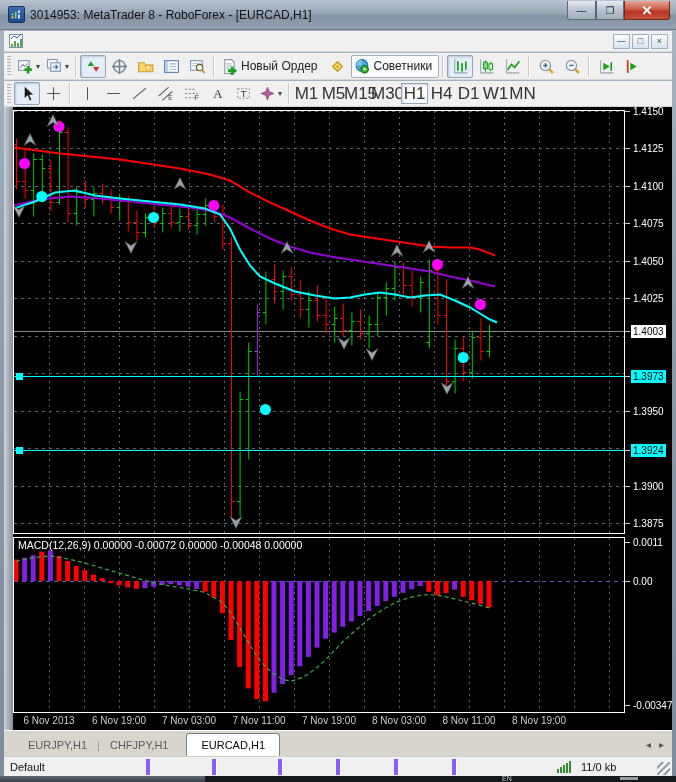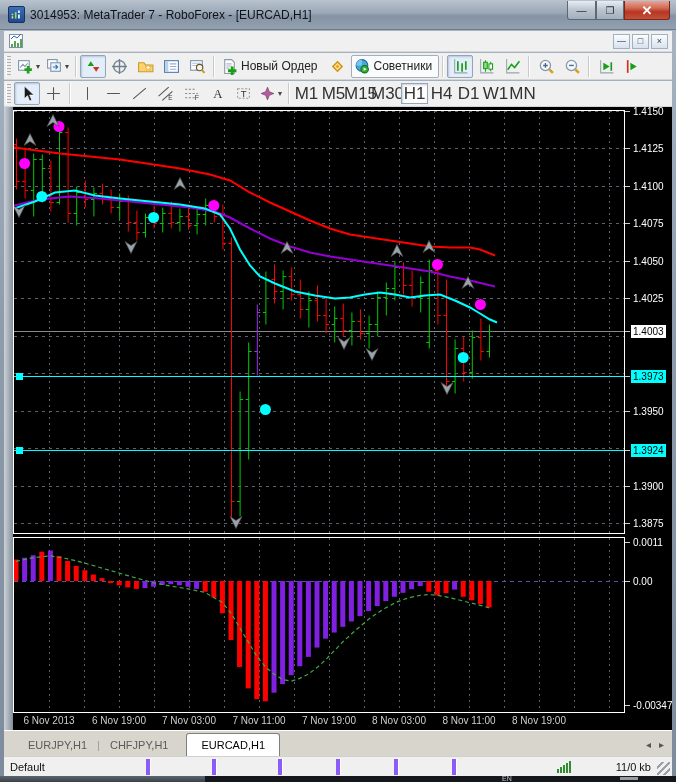--- a/index.html
+++ b/index.html
@@ -75,21 +75,21 @@
   .tab.active{background:#fff;color:#000;border:1px solid #808080;border-bottom:none;
      border-radius:3px 3px 0 0;padding:5px 14px 6px 14px;margin-left:8px;position:relative;top:1px;}
   #tab-scroll{margin-left:auto;display:flex;gap:8px;padding:0 8px 6px 0;color:#555;font-size:10px;}
   
   #statusbar{position:absolute;left:4px;top:756px;width:668px;height:20px;background:#f0f0f0;
      border-top:1px solid #d0d0d0;display:flex;align-items:center;font-size:11px;color:#111;}
   .scell{height:16px;border-right:4px solid #8b5cf6;box-shadow:1px 0 0 #fff;}
   #status-profile{width:146px;padding-left:6px;line-height:16px;}
   #signal-icon{display:flex;align-items:flex-end;gap:1px;height:12px;margin:0 10px 0 auto;}
   #signal-icon i{width:2px;background:#2f8f2f;display:block;}
-  #traffic{width:70px;text-align:right;}
+  #traffic{width:70px;text-align:left;}
   #resize-grip{width:13px;height:13px;margin:4px 2px 0 6px;
      background:repeating-linear-gradient(135deg,transparent 0 3px,#9aa0a8 3px 5px);}
   
   #taskbar{position:absolute;left:0;top:776px;width:676px;height:6px;background:#14171b;}
   #taskbar .appbtn{position:absolute;left:0;top:0;width:205px;height:6px;
      background:linear-gradient(180deg,#5d656e,#3a4148);}
   #taskbar .en{position:absolute;left:502px;top:-1px;font-size:7px;color:#c3c9cf;line-height:7px;}
   #taskbar .clock{position:absolute;left:620px;top:1px;width:18px;height:3px;background:#cfd4d9;opacity:.7;}
   svg{display:block;}
 </style>
@@ -99,21 +99,21 @@
 <div id="root">
 
   <div id="titlebar">
     <span id="win-icon">
       <svg viewBox="0 0 16 16" width="13" height="13">
         <path d="M3 10v3M3 7v2" stroke="#ffd24d" stroke-width="2" fill="none"></path>
         <path d="M7 5v8" stroke="#7fe07f" stroke-width="2" fill="none"></path>
         <path d="M11 8v5M11 3v3" stroke="#fff" stroke-width="2" fill="none"></path>
       </svg>
     </span>
-    <span id="title-text">3014953: MetaTrader 7 - RoboForex - [EURCAD,H1]</span>
+    <span id="title-text">3014953: MetaTrader 8 - RoboForex - [EURCAD,H1]</span>
     <span class="ctl-group">
       <span class="ctl min">—</span>
       <span class="ctl max">❐</span>
       <span class="ctl close">✕</span>
     </span>
   </div>
 
   <div id="menubar">
     <span id="menu-icon">
       <svg viewBox="0 0 16 16" width="16" height="16">
@@ -686,20 +686,21 @@
           <rect x="412.29999999999995" y="43" width="5" height="10.739999999999998" fill="#FF0000"></rect>
           <rect x="420.9" y="43" width="5" height="14.32" fill="#FF0000"></rect>
           <rect x="429.5" y="43" width="5" height="12.172" fill="#FF0000"></rect>
           <rect x="438.09999999999997" y="43" width="5" height="8.592" fill="#8020E0"></rect>
           <rect x="446.7" y="43" width="5" height="15.752" fill="#FF0000"></rect>
           <rect x="455.29999999999995" y="43" width="5" height="19.332" fill="#FF0000"></rect>
           <rect x="463.9" y="43" width="5" height="22.912000000000003" fill="#FF0000"></rect>
           <rect x="472.5" y="43" width="5" height="26.492" fill="#FF0000"></rect>
           <polyline points="2,23.3 19.2,19.7 36.4,17.9 53.599999999999994,20.8 70.8,25.1 88,30.1 105.19999999999999,35.1 122.39999999999999,40.1 139.6,44.8 156.79999999999998,48.0 174,50.9 191.2,54.5 208.39999999999998,64.5 217,75.2 225.6,89.5 234.2,103.9 242.79999999999998,118.2 251.39999999999998,128.9 260,136.1 268.59999999999997,141.4 277.2,143.2 285.8,140.4 294.4,136.1 303,129.6 311.59999999999997,121.8 320.2,112.8 328.8,103.9 337.4,96.0 346,88.5 354.59999999999997,81.3 363.2,75.2 371.8,69.8 380.4,65.2 389,61.6 397.59999999999997,59.1 406.2,57.3 414.79999999999995,56.6 423.4,57.3 432,58.8 440.59999999999997,60.9 449.2,63.0 457.79999999999995,65.2 466.4,67.3 475,69.8" fill="none" stroke="#3FA849" stroke-dasharray="4,3" stroke-width="1.2"></polyline>
         </svg>
+      <div class="panel-header">MACD(12,26,9) 0.00000 -0.00072 0.00000 -0.00048 0.00000</div>
     </div>
 
     <div id="price-axis">
         <span class="ptick" style="top: 3.5px;"></span>
         <span class="plabel normal" style="top: -2.5px;">1.4150</span>
         <span class="ptick" style="top: 40.5px;"></span>
         <span class="plabel normal" style="top: 34.5px;">1.4125</span>
         <span class="ptick" style="top: 78.5px;"></span>
         <span class="plabel normal" style="top: 72.5px;">1.4100</span>
         <span class="ptick" style="top: 115.5px;"></span>

